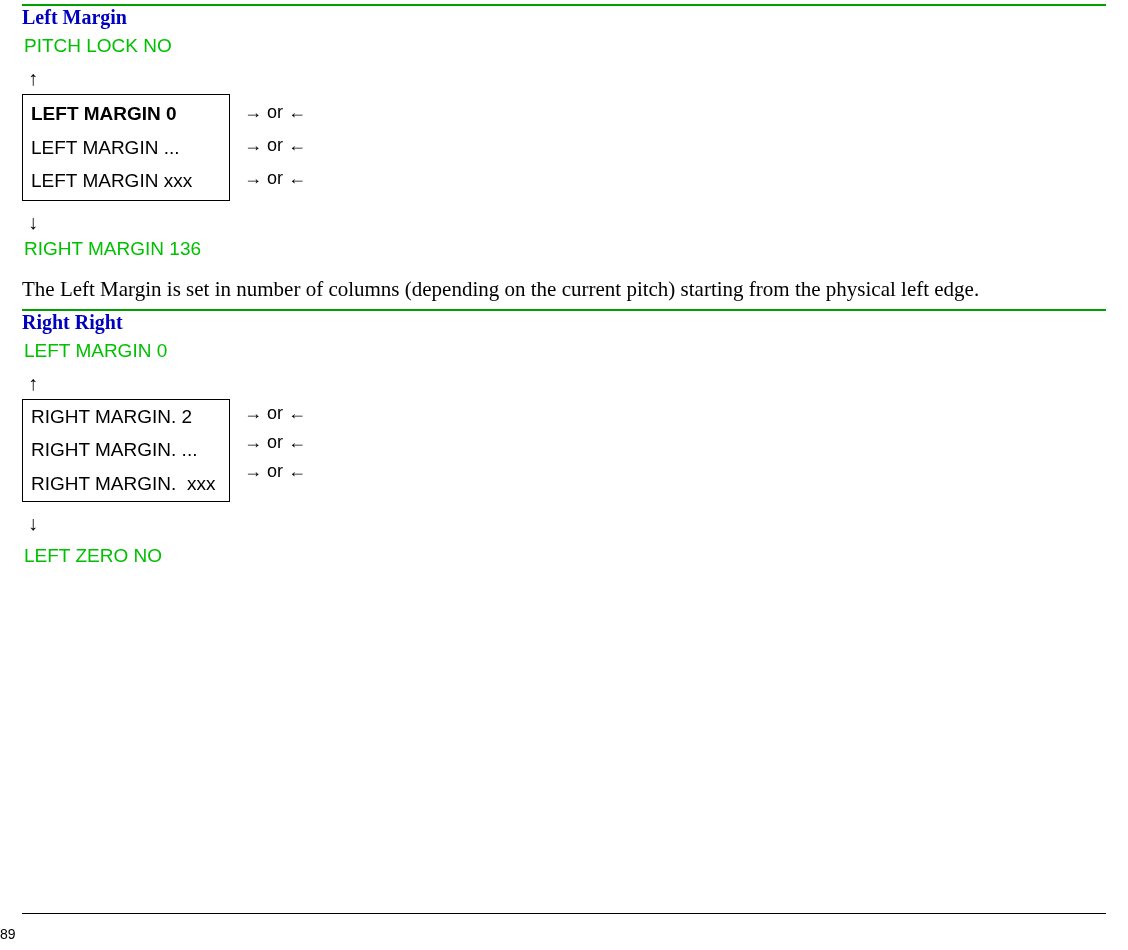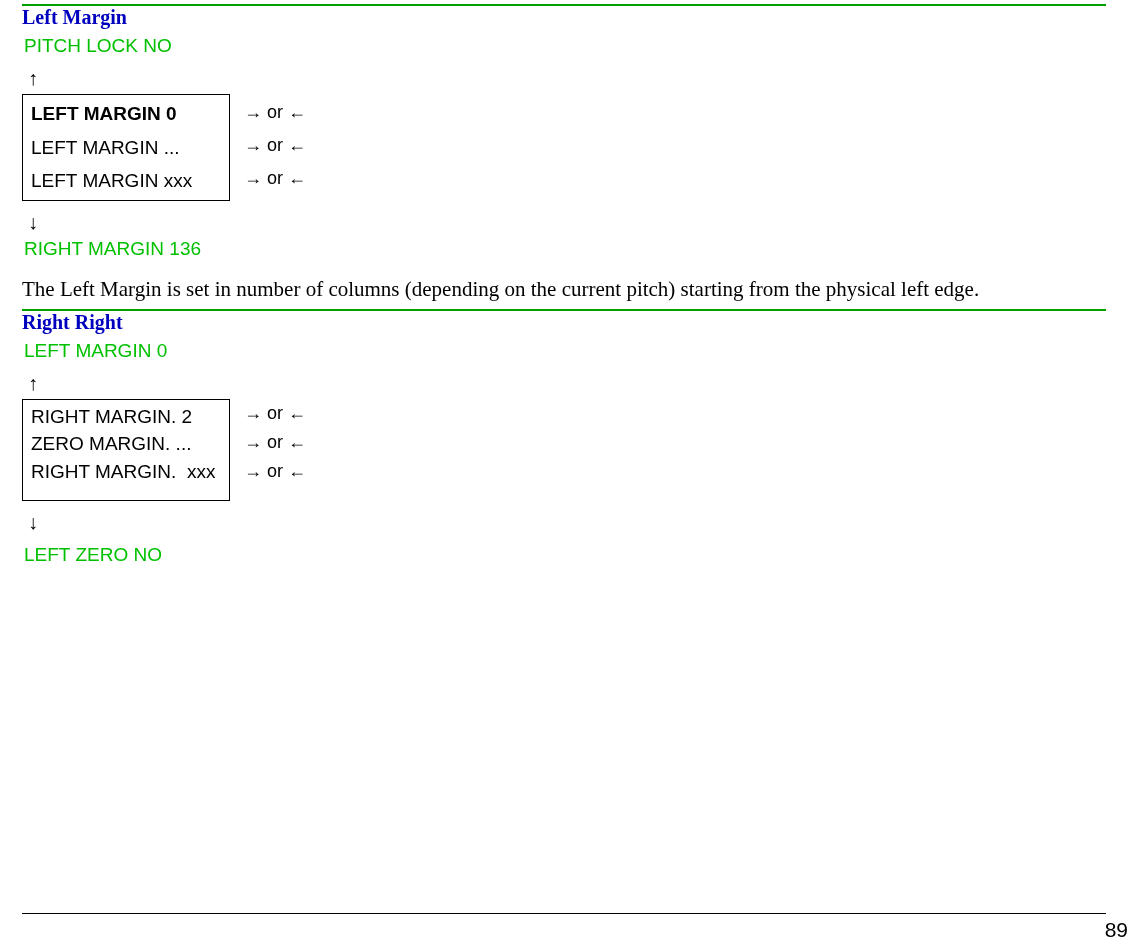--- a/index.html
+++ b/index.html
@@ -86,25 +86,25 @@
   .footer-rule {
     border-top: 1.6px solid #000;
     position: absolute;
     left: 22px; right: 22px;
     bottom: 36px;
   }
   .page-num {
     position: absolute;
     left: 0; right: 0;
     bottom: 8px;
-    text-align: right;
+    text-align: left;
     font-family: Arial, sans-serif;
-    font-size: 21px;
+    font-size: 14px;
   }
-  .menu-box.tight2 { gap: 2px; padding-top:4px; padding-bottom:15px; }
+  .menu-box.tight2 { gap: 8px; padding-top:4px; padding-bottom:4px; }
 </style>
 </head>
 <body>
 
 <div class="page">
 
   <div class="section-rule"></div>
   <div class="section-heading">Left Margin</div>
 
   <div class="green-label">PITCH LOCK NO</div>
@@ -133,21 +133,21 @@
   <div class="section-rule"></div>
   <div class="section-heading">Right Right</div>
 
   <div class="green-label">LEFT MARGIN 0</div>
 
   <div class="arrow-row">↑</div>
 
   <div class="menu-block">
     <div class="menu-box tight2">
       <div class="row">RIGHT MARGIN. 2</div>
-      <div class="row">ZERO MARGIN. ...</div>
+      <div class="row">RIGHT MARGIN. ...</div>
       <div class="row">RIGHT MARGIN.  xxx</div>
     </div>
     <div class="arrow-col" style="padding-top:4px; gap:8px;">
       <div class="arw">→ or ←</div>
       <div class="arw">→ or ←</div>
       <div class="arw">→ or ←</div>
     </div>
   </div>
 
   <div class="arrow-row">↓</div>

